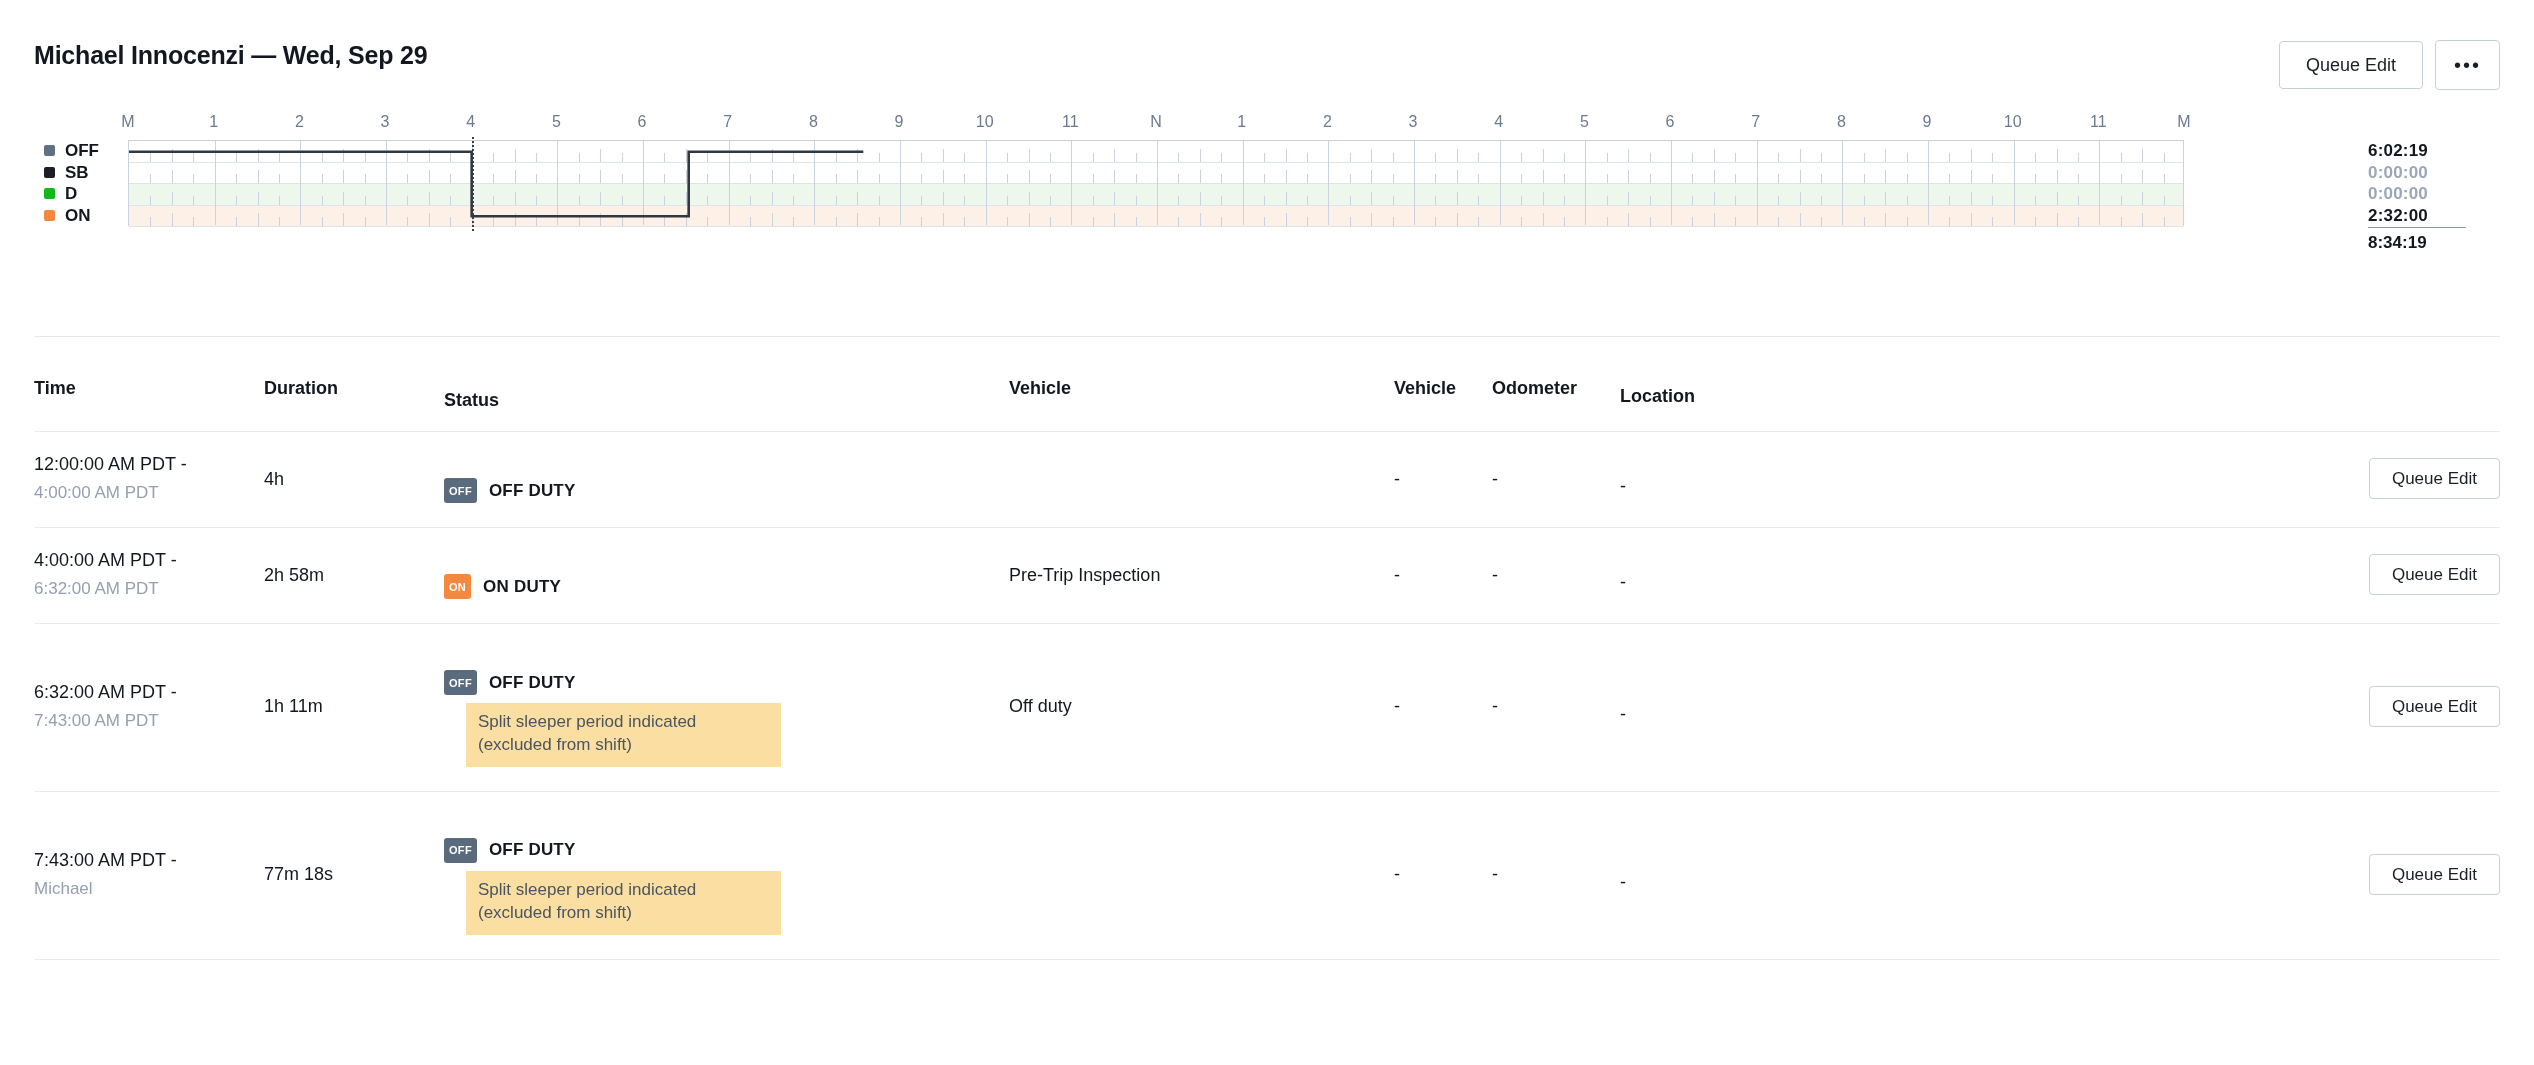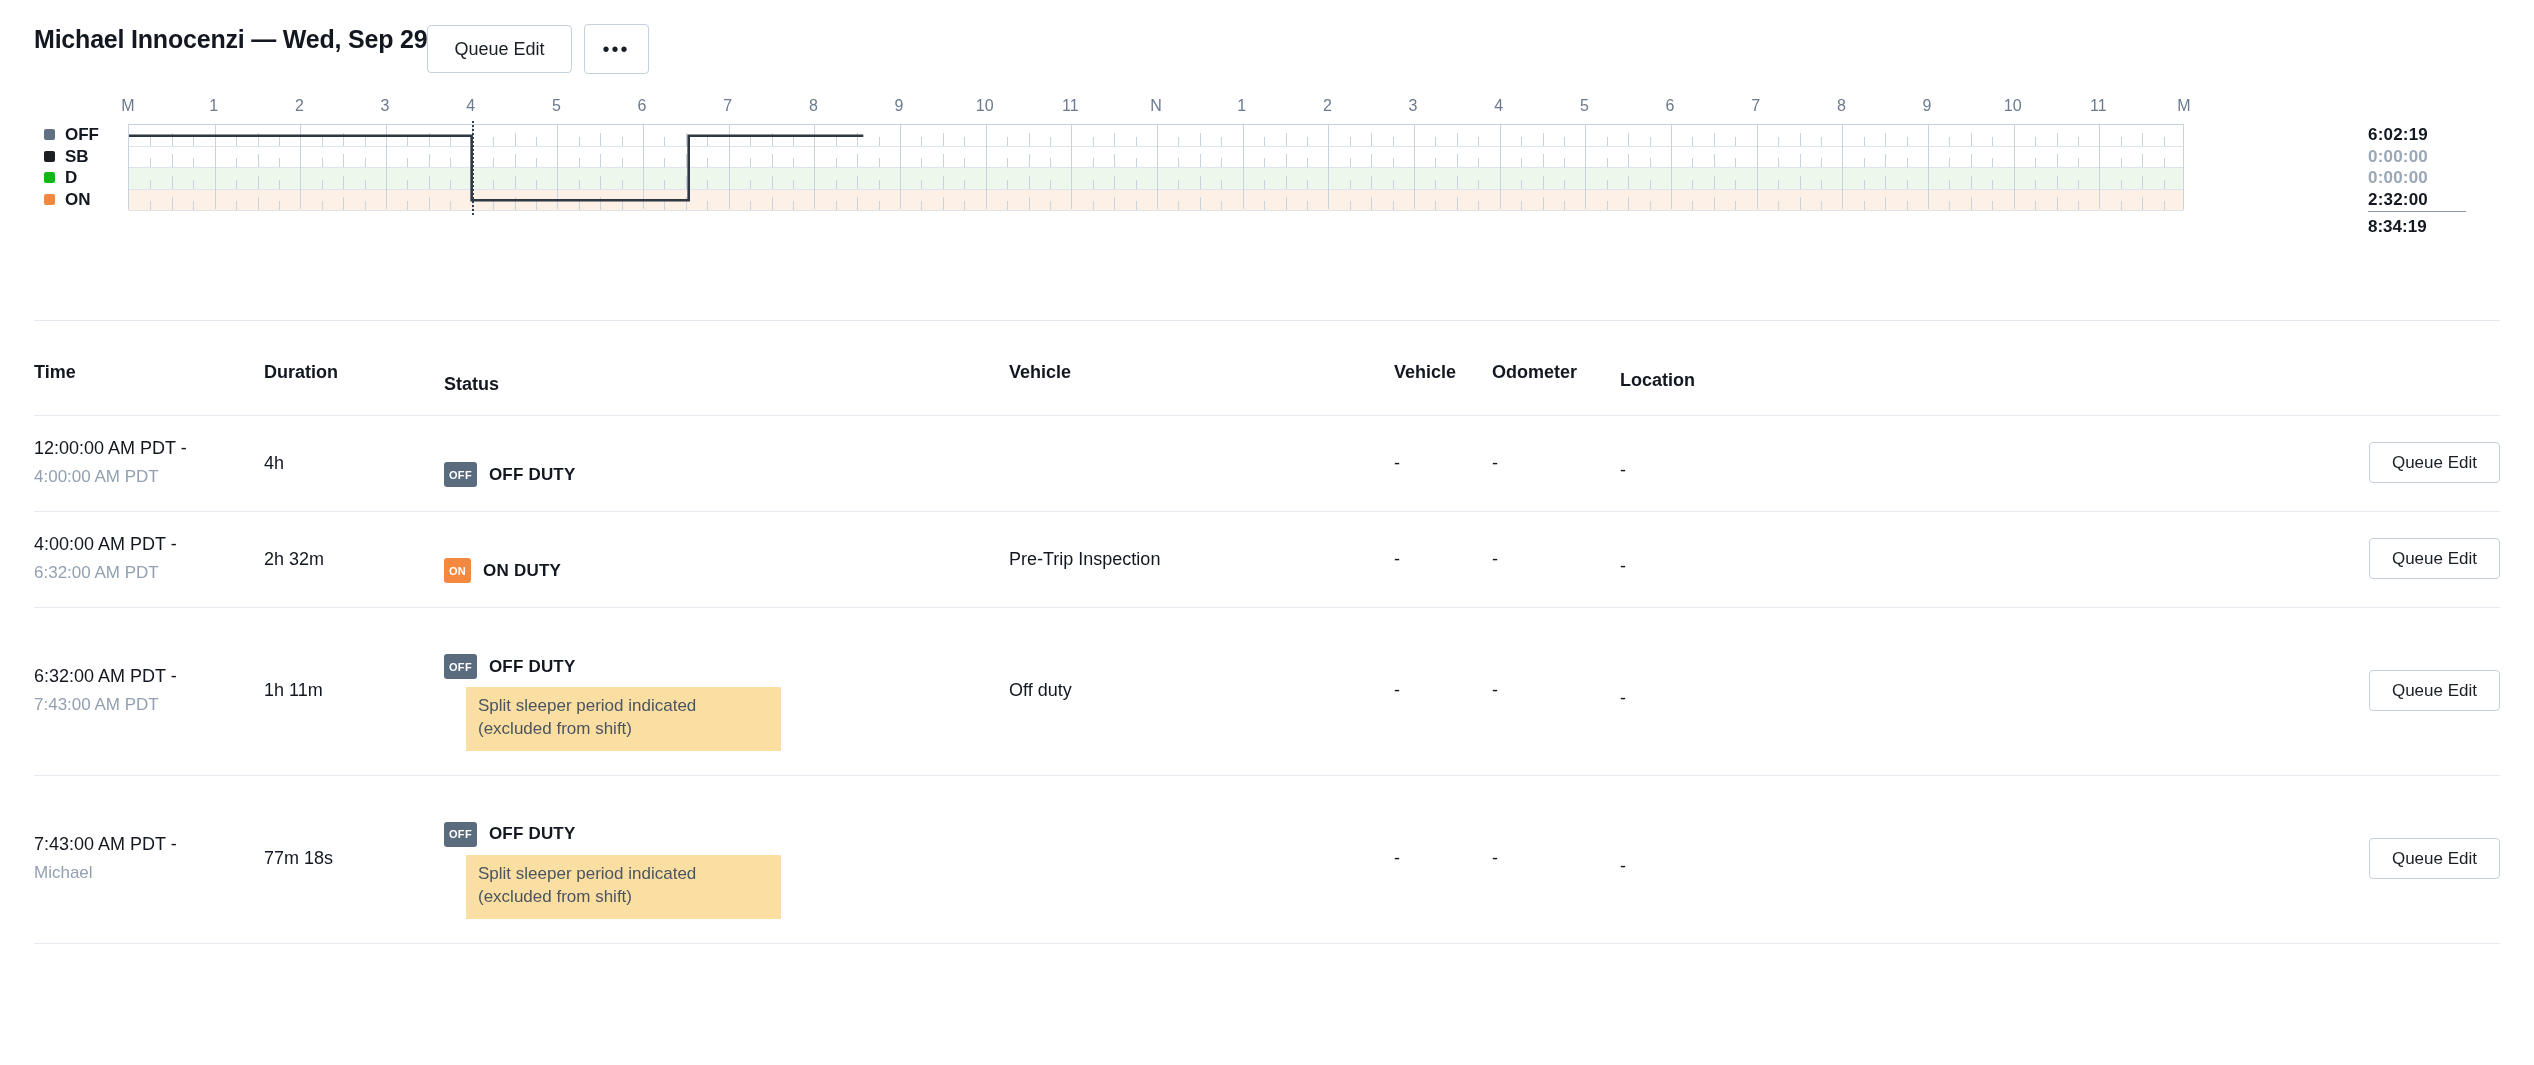--- a/index.html
+++ b/index.html
@@ -11,22 +11,22 @@
   }
   .page {
     width: 2534px; height: 1065px;
     position: relative;
     overflow: hidden;
     background: #ffffff;
   }
 
   
   .header {
-    display: flex; align-items: flex-start; justify-content: flex-start;
-    padding: 24px 34px 0 34px;
+    display: flex; align-items: flex-start; justify-content: space-between;
+    padding: 40px 34px 0 34px;
   }
   .page-title {
     font-size: 25px; font-weight: bold; letter-spacing: -0.2px;
     color: #131820; margin: 0; line-height: 1.2;
   }
   .header-actions { display: flex; gap: 12px; align-items: center; }
   .btn {
     background: #ffffff;
     border: 1px solid #c7d0da;
     border-radius: 4px;
@@ -635,21 +635,21 @@
           <div class="c-act">
             <button class="btn btn-row">Queue Edit</button>
           </div>
         </div>
         <div class="trow">
           <div class="c-time">
             <div class="time-main">4:00:00 AM PDT -</div>
             <div class="time-sub">6:32:00 AM PDT</div>
           </div>
           <div class="c-dur">
-            <div class="dur">2h 32m</div>
+            <div class="dur">2h 58m</div>
           </div>
           <div class="c-status">
             <div class="status-line">
               <span class="badge badge-on">ON</span>
               <span class="status-text">ON DUTY</span>
             </div>
           </div>
           <div class="c-remark">
             <div class="remark">Pre-Trip Inspection</div>
           </div>

